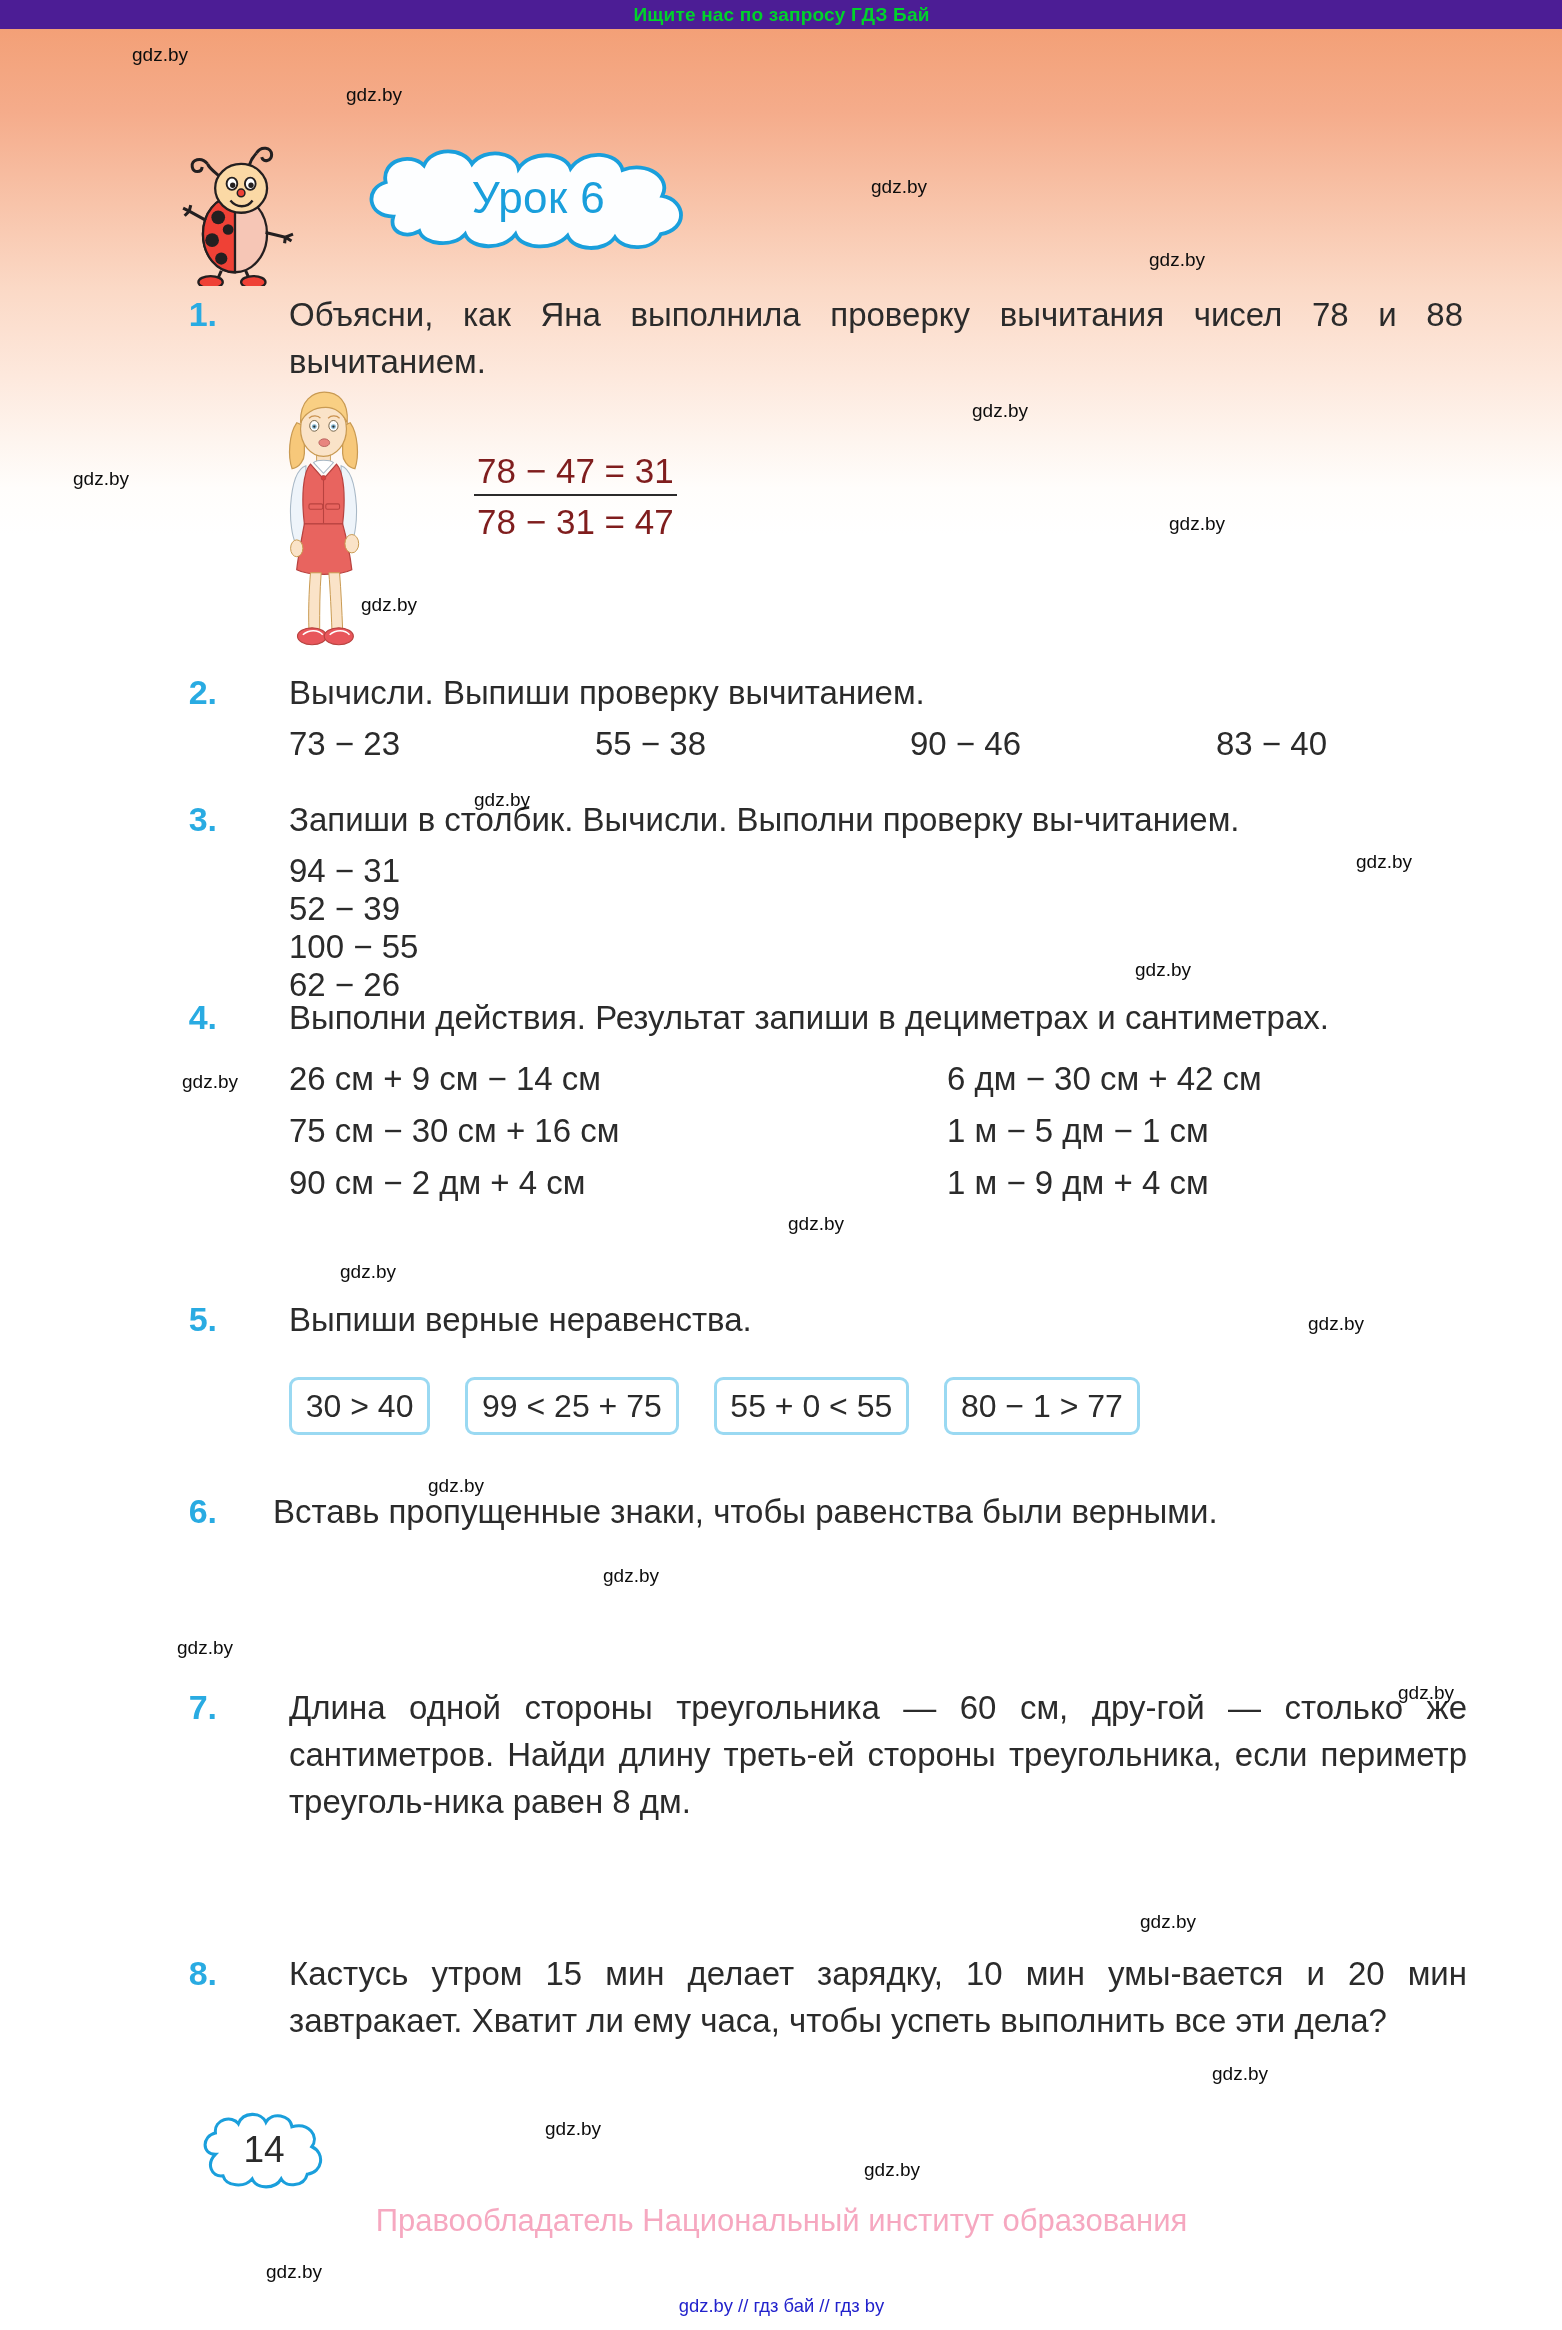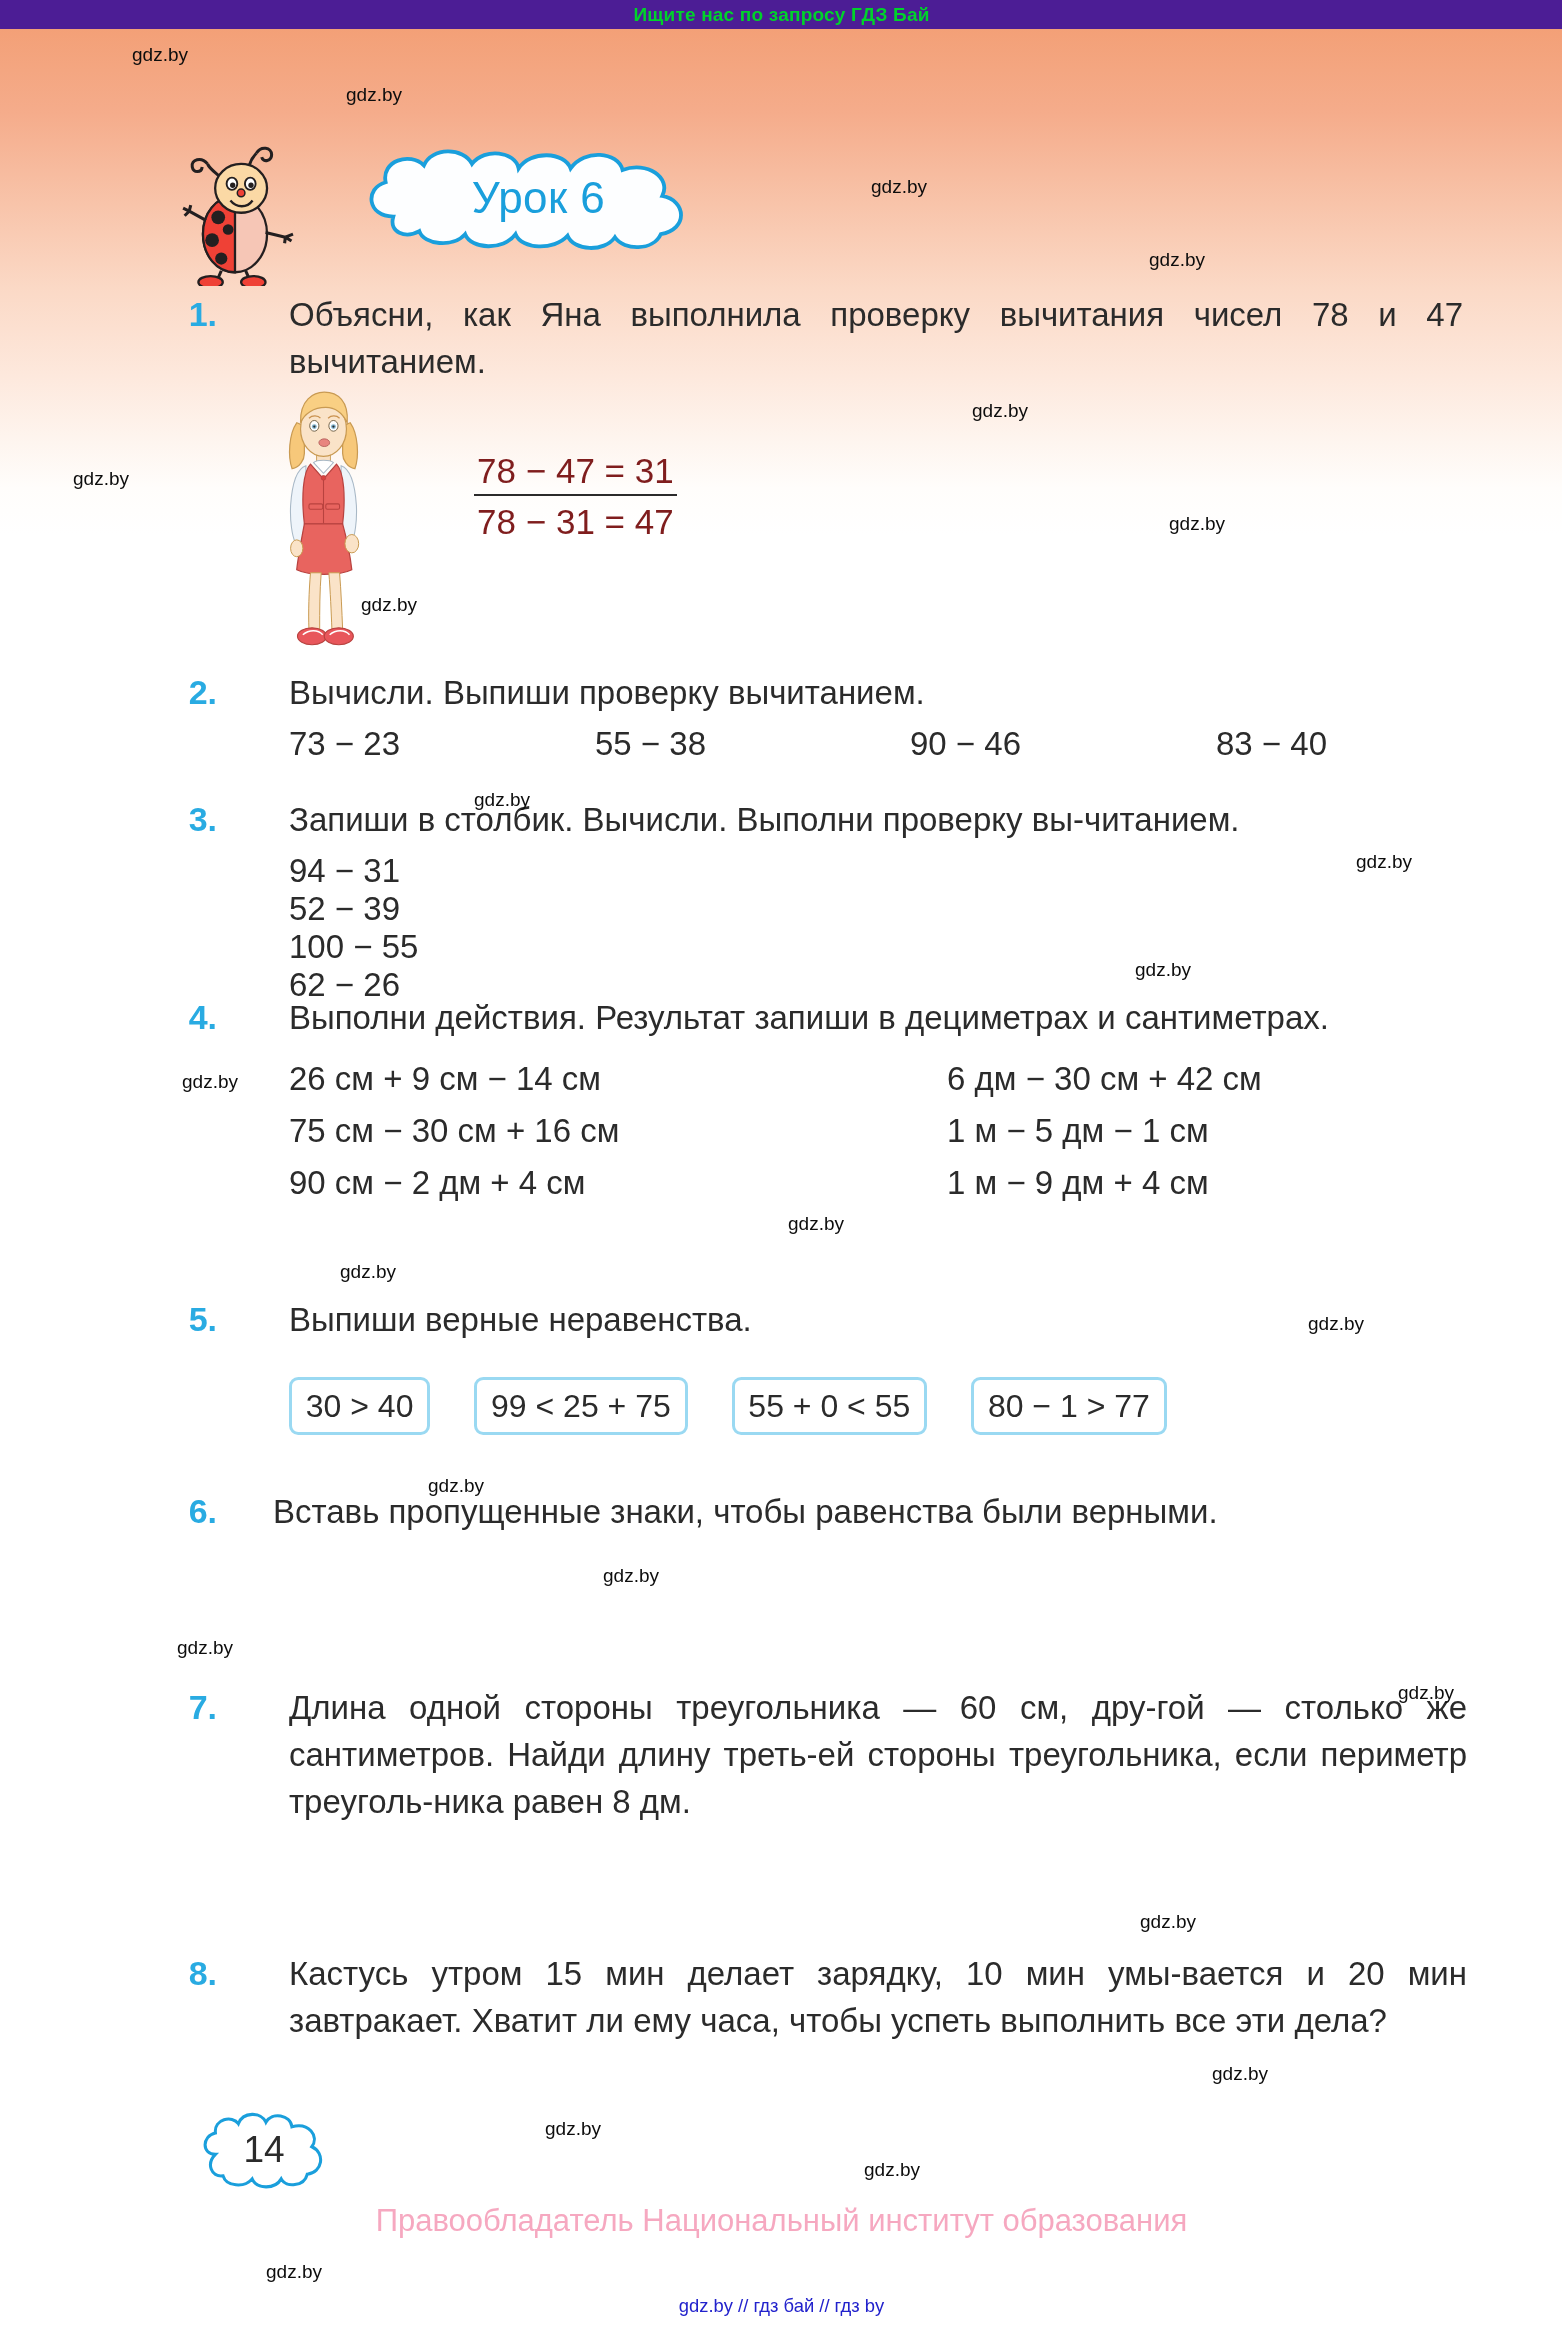--- a/index.html
+++ b/index.html
@@ -75,21 +75,21 @@
     font-family:"Liberation Sans", sans-serif;}
   .row-exprs span{white-space:nowrap;}
   
   #girl{position:absolute;left:266px;top:383px;width:115px;height:264px;z-index:9;}
   
   #eq-block{position:absolute;left:474px;top:451px;z-index:10;
     color:#7f1d1d;font-size:35px;font-family:"Liberation Sans", sans-serif;}
   #eq-block .eq1{border-bottom:2.3px solid #2b2b2b;display:inline-block;padding:0 3.1px 3.1px 3.1px;}
   #eq-block .eq2{display:inline-block;padding:6.1px 3.1px 0 3.1px;}
   
-  .ineq-row{position:absolute;display:flex;gap:44px;}
+  .ineq-row{position:absolute;display:flex;gap:35px;}
   .ineq-box{
     border:3.8px solid #9ad9f2;border-radius:9.2px;
     background:#ffffff;
     padding:7.7px 13.8px;
     color:#2b2b2b;font-size:32px;
     font-family:"Liberation Sans", sans-serif;
     white-space:nowrap;
   }
   
   .qmark{
@@ -234,21 +234,21 @@
 
 <div id="eq-block">
   <div><span class="eq1">78 − 47 = 31</span></div>
   <div><span class="eq2">78 − 31 = 47</span></div>
 </div>
 
 <div id="content">
 
   <div class="task" style="left:208px;top:292px;width:1255px;">
     <div class="tnum" style="left:-37px;top:3.1px;">1.</div>
-    <div class="tbody just" style="position:relative;left:81px;width:1174px;">Объясни, как Яна выполнила проверку вычитания чисел 78 и 47 вычитанием.</div>
+    <div class="tbody just" style="position:relative;left:81px;width:1174px;">Объясни, как Яна выполнила проверку вычитания чисел 78 и 88 вычитанием.</div>
   </div>
 
   <div class="task" style="left:208px;top:670px;width:1255px;">
     <div class="tnum" style="left:-37px;top:3.1px;">2.</div>
     <div class="tbody" style="position:relative;left:81px;width:1174px;">Вычисли. Выпиши проверку вычитанием.</div>
     <div class="row-exprs" style="position:relative;left:81px;top:7.7px;width:1174px;">
       <span style="width:306px;">73 − 23</span>
       <span style="width:315px;">55 − 38</span>
       <span style="width:306px;">90 − 46</span>
       <span>83 − 40</span>

